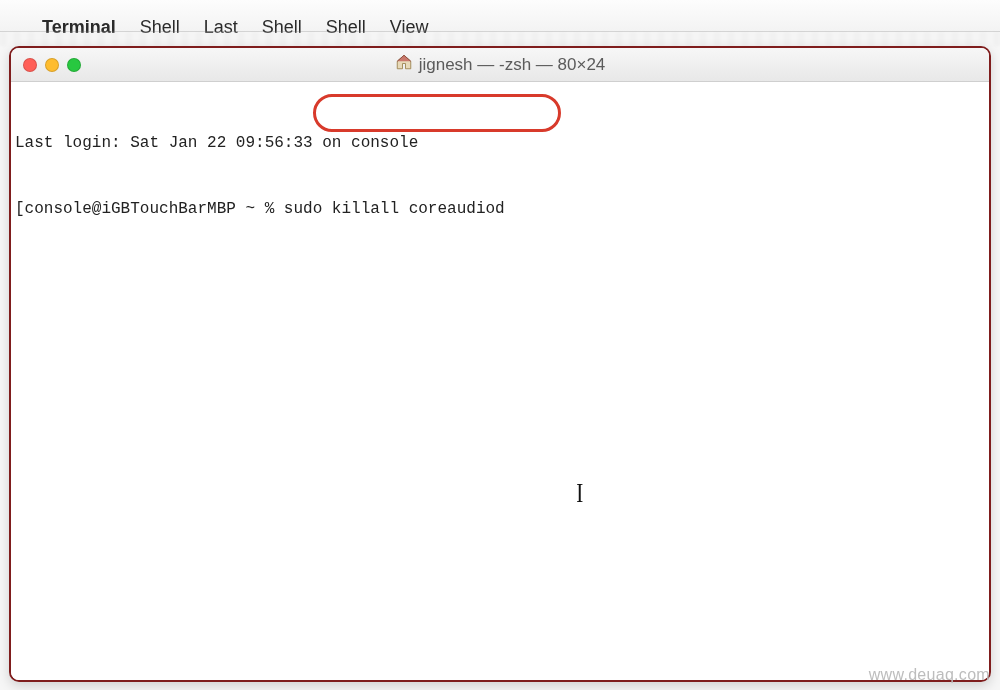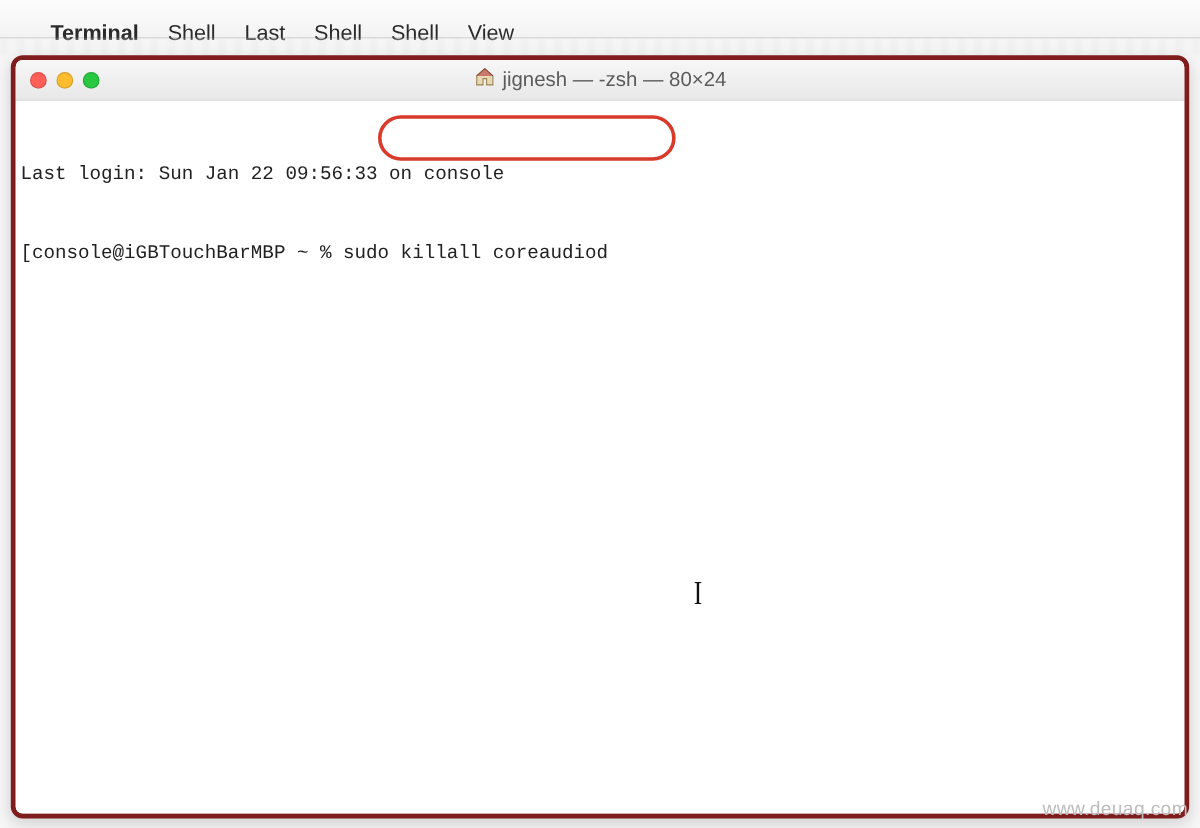--- a/index.html
+++ b/index.html
@@ -6,21 +6,21 @@
     html, body { width: 1000px; height: 690px; font-family: -apple-system, "Helvetica Neue", Arial, sans-serif; background: #f6f6f6; overflow: hidden; }
 
     
     .menubar { height: 32px; background: linear-gradient(#fdfdfd, #f3f3f3); border-bottom: 1px solid #d0d0d0; display: flex; align-items: center; padding: 0 18px; gap: 24px; font-size: 18px; color: #2a2a2a; }
     .apple-logo { font-size: 22px; line-height: 1; }
     .menubar .app { font-weight: 700; }
     .menubar .item { cursor: default; margin-top: 24px; }
     .menubar-blur { height: 14px; background: repeating-linear-gradient(90deg, #e9e9e9 0 6px, #f4f4f4 6px 14px); filter: blur(1px); opacity: .35; }
 
     
-    .window { position: absolute; left: 9px; top: 46px; right: 9px; bottom: 8px; background: #fff; border: 4px solid #7f1d1d; border-radius: 10px; box-shadow: 0 4px 12px rgba(0,0,0,.15); overflow: hidden; }
+    .window { position: absolute; left: 9px; top: 46px; right: 9px; bottom: 8px; background: #fff; border: 2px solid #7f1d1d; border-radius: 10px; box-shadow: 0 4px 12px rgba(0,0,0,.15); overflow: hidden; }
     .titlebar { height: 34px; background: linear-gradient(#f7f7f7, #e8e8e8); border-bottom: 1px solid #cfcfcf; display: flex; align-items: center; position: relative; }
     .traffic { display: flex; gap: 8px; margin-left: 12px; }
     .dot { width: 14px; height: 14px; border-radius: 50%; border: 1px solid rgba(0,0,0,.15); }
     .dot.red { background: #ff5f57; }
     .dot.yellow { background: #febc2e; }
     .dot.green { background: #28c840; }
     .title-center { position: absolute; left: 0; right: 0; text-align: center; font-size: 17px; color: #5b5b5b; display: flex; align-items: center; justify-content: center; gap: 6px; pointer-events: none; }
     .home-icon { display:inline-block; }
 
     
@@ -59,21 +59,21 @@
         <svg width="18" height="18" viewBox="0 0 24 24">
           <path d="M3 11 L12 3 L21 11 V21 H14 V14 H10 V21 H3 Z" fill="#e7d9b8" stroke="#9c8450" stroke-width="1.2"></path>
           <path d="M3 11 L12 3 L21 11" fill="#c9786b" stroke="#8a4a3d" stroke-width="1.2"></path>
         </svg>
       </span>
       <span>jignesh — -zsh — 80×24</span>
     </div>
   </div>
 
   <div class="term-body">
-    <span class="line">Last login: Sun Jan 22 09:56:33 on console</span>
+    <span class="line">Last login: Sat Jan 22 09:56:33 on console</span>
     <span class="line"><span>[console@iGBTouchBarMBP ~ % </span><span>sudo killall coreaudiod</span></span>
 
     
     <div class="highlight-oval" style="left:302px; top:12px; width:248px; height:38px;"></div>
 
     
     <span class="ibeam" style="left:564px; top:400px;">I</span>
   </div>
 </div>
 

